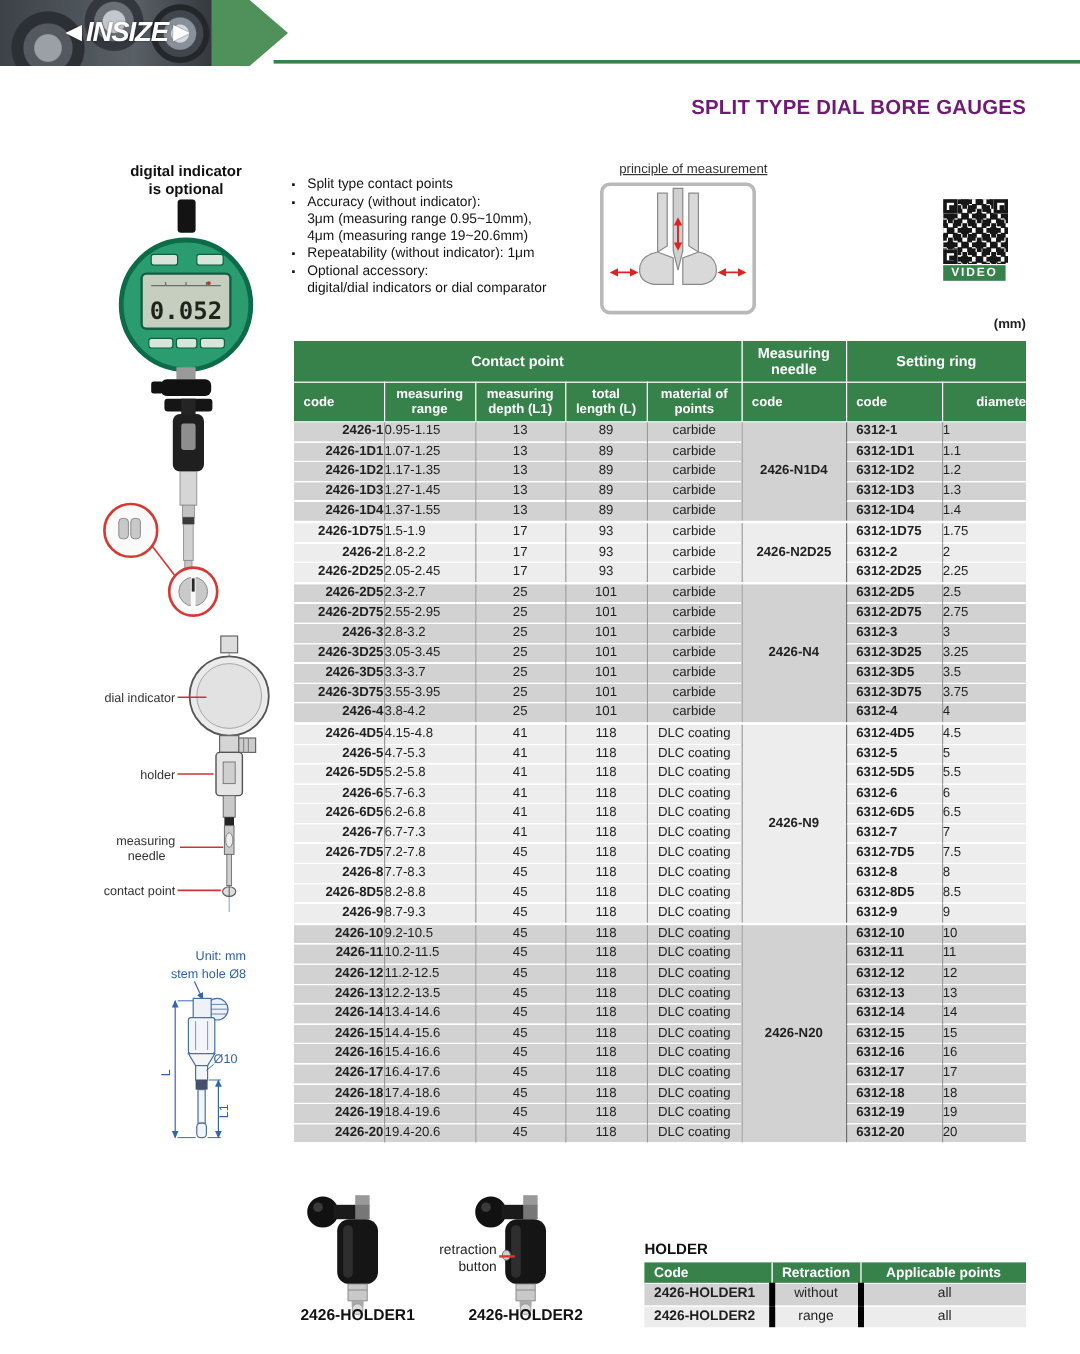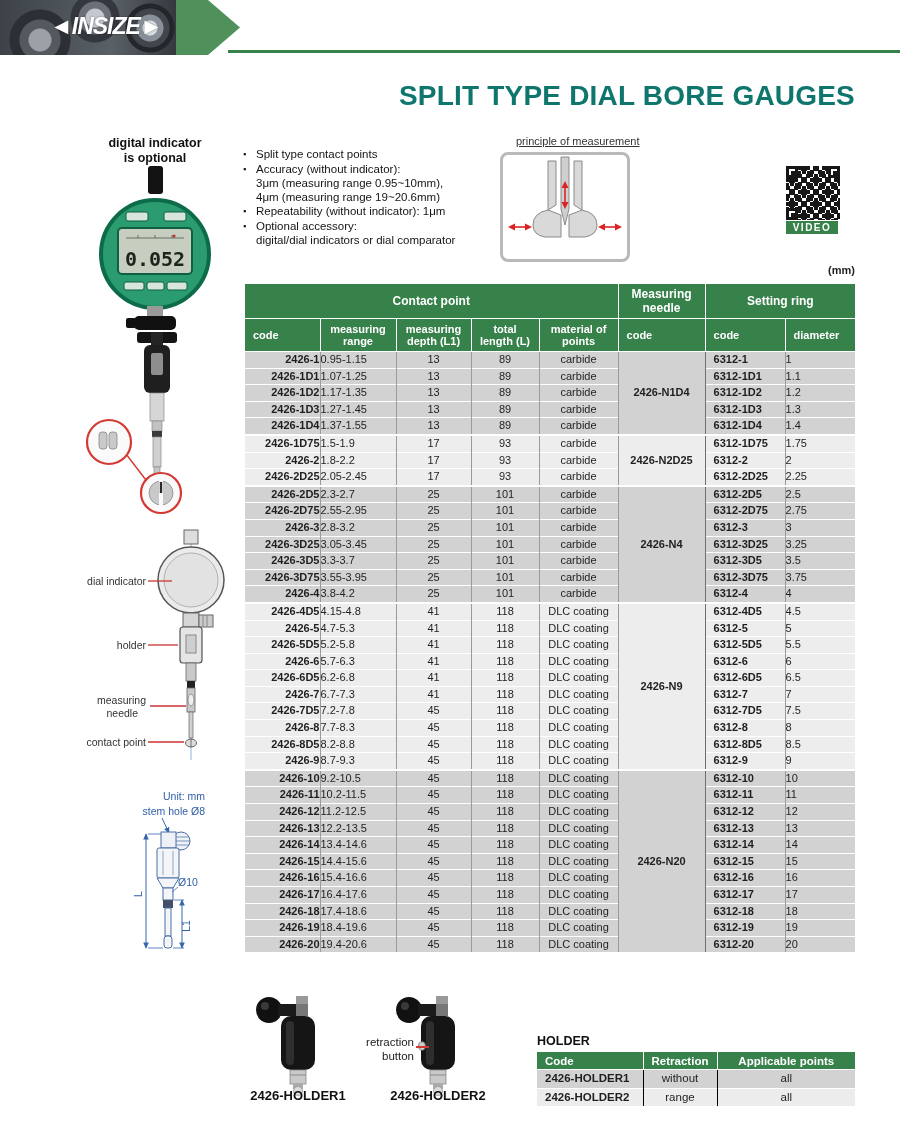--- a/index.html
+++ b/index.html
@@ -14,22 +14,22 @@
       radial-gradient(circle at 95px 18px,#c3c8ce 0 9px,#6b7078 10px 16px,#34383e 17px 24px,transparent 25px),
       radial-gradient(circle at 40px 40px,#9aa0a6 0 11px,#54595f 12px 20px,#2c2f34 21px 30px,transparent 31px),
       linear-gradient(90deg,#3c4248,#596066 60%,#2f3338);}
   .banner-chevron{left:176px;top:0;width:64px;height:55px;background:#4f905b;
     clip-path:polygon(0 0,50% 0,100% 50%,50% 100%,0 100%);}
   .brand-logo{left:50px;top:13px;font-style:italic;font-weight:bold;font-size:23px;
     color:#fff;letter-spacing:-1px;text-shadow:0 0 2px rgba(0,0,0,.45);z-index:3;}
   .green-line{left:228px;top:50px;width:672px;height:3px;background:#37814a;}
 
   
-  .page-title{left:355px;top:80px;width:500px;text-align:right;font-size:28px;
-    font-weight:bold;color:#0f766e;letter-spacing:.2px;}
+  .page-title{left:355px;top:80px;width:500px;text-align:right;font-size:17px;
+    font-weight:bold;color:#701a75;letter-spacing:.2px;}
   .plus-logo{left:455px;top:103px;width:400px;text-align:right;color:#e8530e;
     font-style:italic;font-weight:bold;}
   .plus-logo .pl-insize{font-size:16px;letter-spacing:-.5px;}
   .plus-logo .pl-plus{font-size:12.5px;margin-left:4px;letter-spacing:1px;}
 
   
   .optional-note{left:70px;top:136px;width:170px;text-align:center;font-weight:bold;
     font-size:12.5px;line-height:15px;color:#111;}
   .svg-block{display:block;}
 
@@ -64,21 +64,21 @@
   .gauge-table{left:245px;top:283px;}
   table{border-collapse:collapse;table-layout:fixed;}
   .gauge-table table{width:610px;}
   .gauge-table th{background:#37814a;color:#fff;font-weight:bold;border:1px solid #fff;
     padding:0 4px;}
   .gauge-table th.top{font-size:12px;height:34px;}
   .gauge-table th.sub{font-size:11px;line-height:12px;height:32px;}
   .gauge-table th:first-child{border-left:none;}
   .gauge-table th:last-child{border-right:none;}
   .gauge-table th.h-left{text-align:left;padding-left:8px;}
-  .gauge-table th.h-diam{text-align:left;padding-left:8px;}
+  .gauge-table th.h-diam{text-align:left;padding-left:28px;}
   .gauge-table td{font-size:11px;height:15.6px;line-height:15.6px;padding:0;
     border-top:1px solid #fff;border-left:1px solid #9a9a9a;color:#1f1f1f;
     white-space:nowrap;overflow:hidden;}
   .gauge-table td:first-child{border-left:none;}
   .g-dark td{background:#d2d2d2;}
   .g-light td{background:#ededed;}
   tr.g-first td{border-top:2px solid #fff;}
   .c0{text-align:right;padding-left:8px;font-weight:bold;}
   .c1{text-align:left;padding-left:8px;}
   .c2,.c3,.c4{text-align:center;}
@@ -92,21 +92,21 @@
   .retraction-line{left:416px;top:1046px;width:13px;height:2px;background:#d43a33;}
 
   
   .holder-title{left:537px;top:1034px;font-weight:bold;font-size:12.5px;color:#111;}
   .holder-table{left:537px;top:1052px;}
   .holder-table table{width:318px;}
   .holder-table th{background:#37814a;color:#fff;font-weight:bold;font-size:11.5px;
     height:17px;border-left:1px solid #fff;padding:0 4px;}
   .holder-table th:first-child{border-left:none;text-align:left;padding-left:8px;}
   .holder-table td{font-size:11.5px;height:17.5px;line-height:17.5px;padding:0;
-    border-top:1px solid #fff;border-left:1px solid #000000;white-space:nowrap;}
+    border-top:1px solid #fff;border-left:5px solid #000000;white-space:nowrap;}
   .holder-table td:first-child{border-left:none;text-align:left;padding-left:8px;font-weight:bold;}
   .holder-table td.hc{text-align:center;}
   .hr-dark td{background:#d2d2d2;}
   .hr-light td{background:#ececec;}
 
   svg text{font-family:"Liberation Sans",sans-serif;}
   .lcd-digits{font-family:"DejaVu Sans Mono",monospace;}
 </style>
 </head>
 <body>

